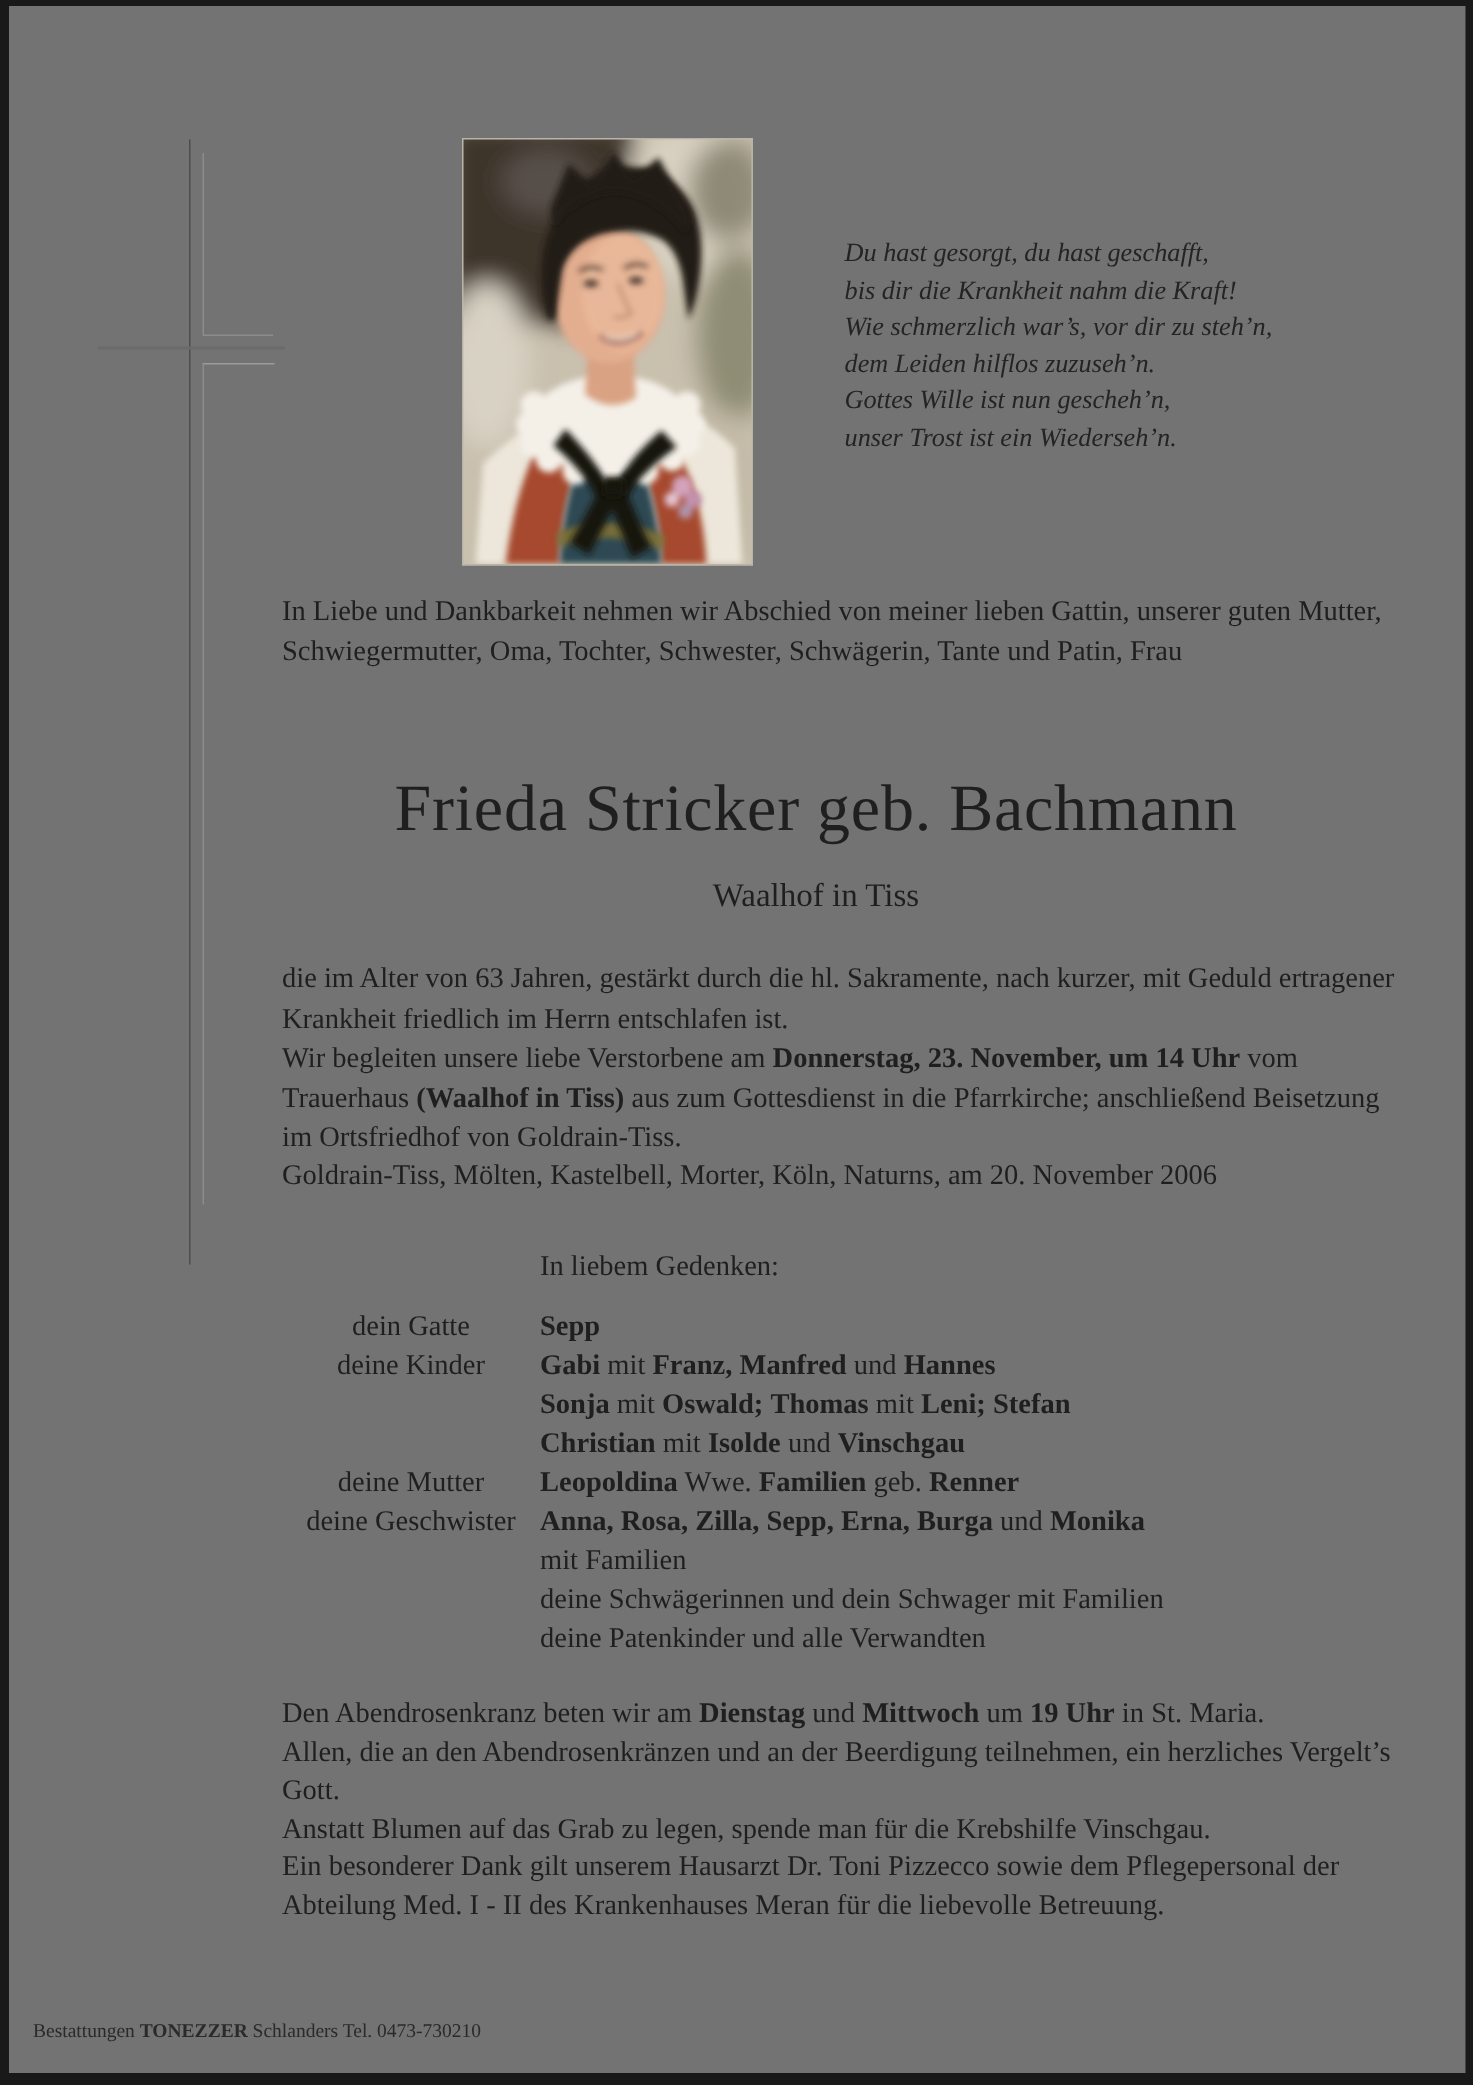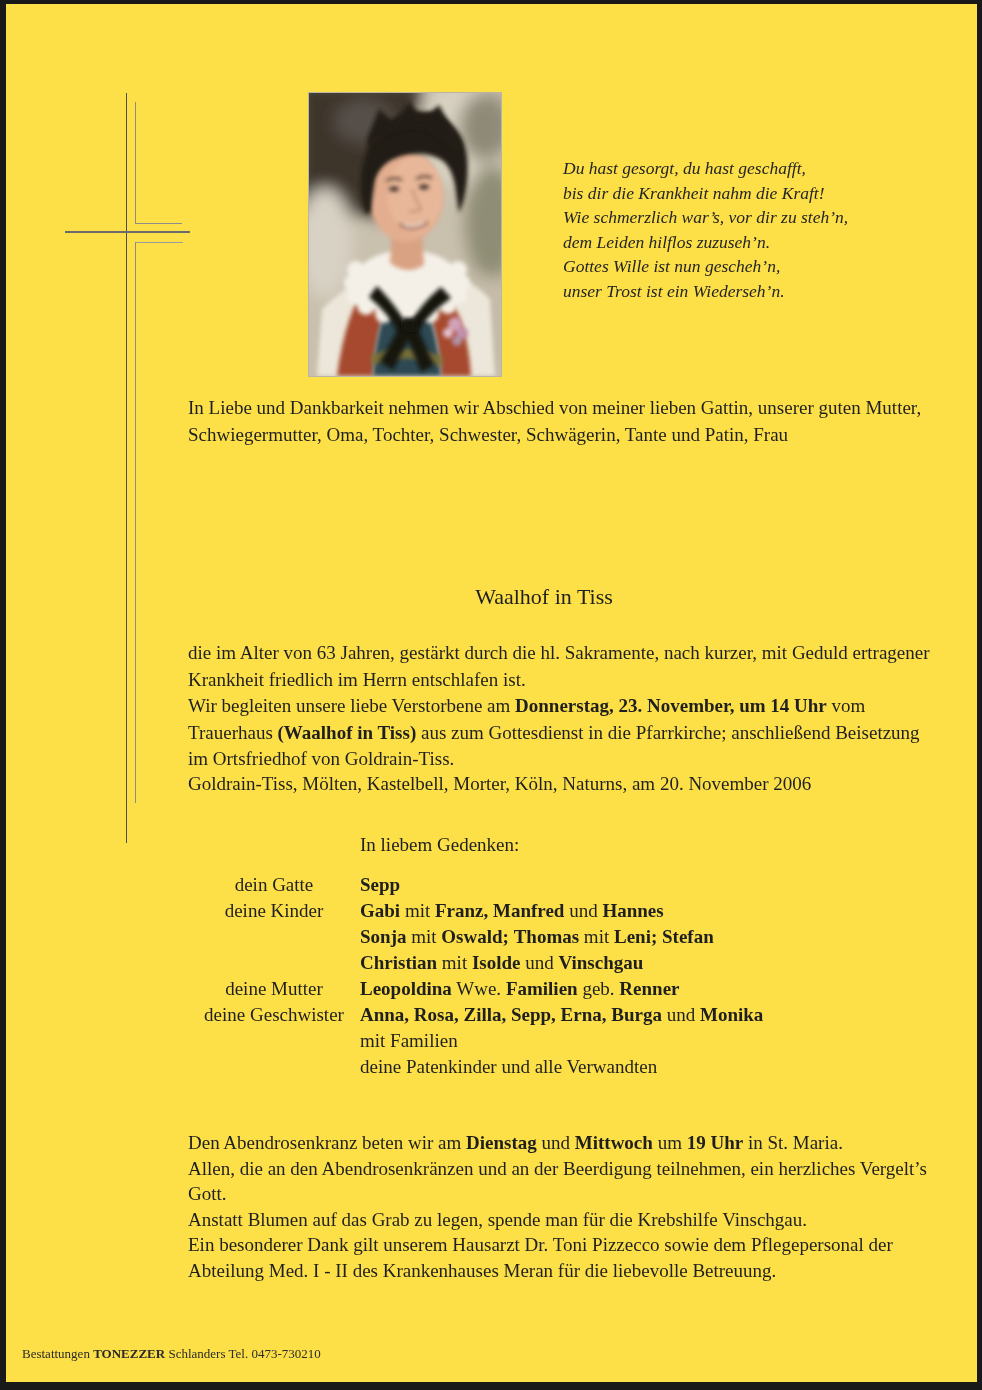--- a/index.html
+++ b/index.html
@@ -1,20 +1,20 @@
 <!DOCTYPE html>
 <html><head>
 <meta charset="utf-8">
 <style>
   html,body{margin:0;padding:0;background:#ffffff;}
   .page{
     position:relative;
     width:982px;height:1390px;
     box-sizing:border-box;
-    background:#fde047;
+    background:#737373;
     border-style:solid;
     border-color:#191919;
     border-width:4px 5px 8px 6px;
     font-family:"Liberation Serif","DejaVu Serif",serif;
     color:#1f1f1f;
     overflow:hidden;
   }
   .abs{position:absolute;}
   
   .xline{position:absolute;background:#4d4d4d;}
@@ -132,20 +132,21 @@
       <div>Du hast gesorgt, du hast geschafft,</div>
       <div>bis dir die Krankheit nahm die Kraft!</div>
       <div>Wie schmerzlich war’s, vor dir zu steh’n,</div>
       <div>dem Leiden hilflos zuzuseh’n.</div>
       <div>Gottes Wille ist nun gescheh’n,</div>
       <div>unser Trost ist ein Wiederseh’n.</div>
     </div>
 
   <div class="abs para intro">In Liebe und Dankbarkeit nehmen wir Abschied von meiner lieben Gattin, unserer guten Mutter, Schwiegermutter, Oma, Tochter, Schwester, Schwägerin, Tante und Patin, Frau</div>
 
+  <div class="abs name">Frieda Stricker geb. Bachmann</div>
   <div class="abs residence">Waalhof in Tiss</div>
 
   <div class="abs para announce"><span>die im Alter von 63 Jahren, gestärkt durch die hl. Sakramente, nach kurzer, mit Geduld ertragener Krankheit friedlich im Herrn entschlafen ist.
 Wir begleiten unsere liebe Verstorbene am </span><b>Donnerstag, 23. November, um 14 Uhr</b><span> vom Trauerhaus </span><b>(Waalhof in Tiss)</b><span> aus zum Gottesdienst in die Pfarrkirche; anschließend Beisetzung im Ortsfriedhof von Goldrain-Tiss.</span></div>
 
   <div class="abs para places">Goldrain-Tiss, Mölten, Kastelbell, Morter, Köln, Naturns, am 20. November 2006</div>
 
   <div class="abs gedenken">In liebem Gedenken:</div>
 
   <div class="abs mourners">
@@ -167,20 +168,21 @@
         <div class="mlabel">deine Mutter</div>
         <div class="mval">
           <div><b>Leopoldina</b><span> Wwe. </span><b>Familien</b><span> geb. </span><b>Renner</b></div>
         </div>
       </div>
       <div class="mrow">
         <div class="mlabel">deine Geschwister</div>
         <div class="mval">
           <div><b>Anna, Rosa, Zilla, Sepp, Erna, Burga</b><span> und </span><b>Monika</b></div>
           <div><span>mit Familien</span></div>
+          <div><span>deine Schwägerinnen und dein Schwager mit Familien</span></div>
           <div><span>deine Patenkinder und alle Verwandten</span></div>
         </div>
       </div>
     </div>
 
   <div class="abs notes"><span>Den Abendrosenkranz beten wir am </span><b>Dienstag</b><span> und </span><b>Mittwoch</b><span> um </span><b>19 Uhr</b><span> in St. Maria.
 Allen, die an den Abendrosenkränzen und an der Beerdigung teilnehmen, ein herzliches Vergelt’s Gott.
 Anstatt Blumen auf das Grab zu legen, spende man für die Krebshilfe Vinschgau.
 Ein besonderer Dank gilt unserem Hausarzt Dr. Toni Pizzecco sowie dem Pflegepersonal der Abteilung Med. I - II des Krankenhauses Meran für die liebevolle Betreuung.</span></div>
 

